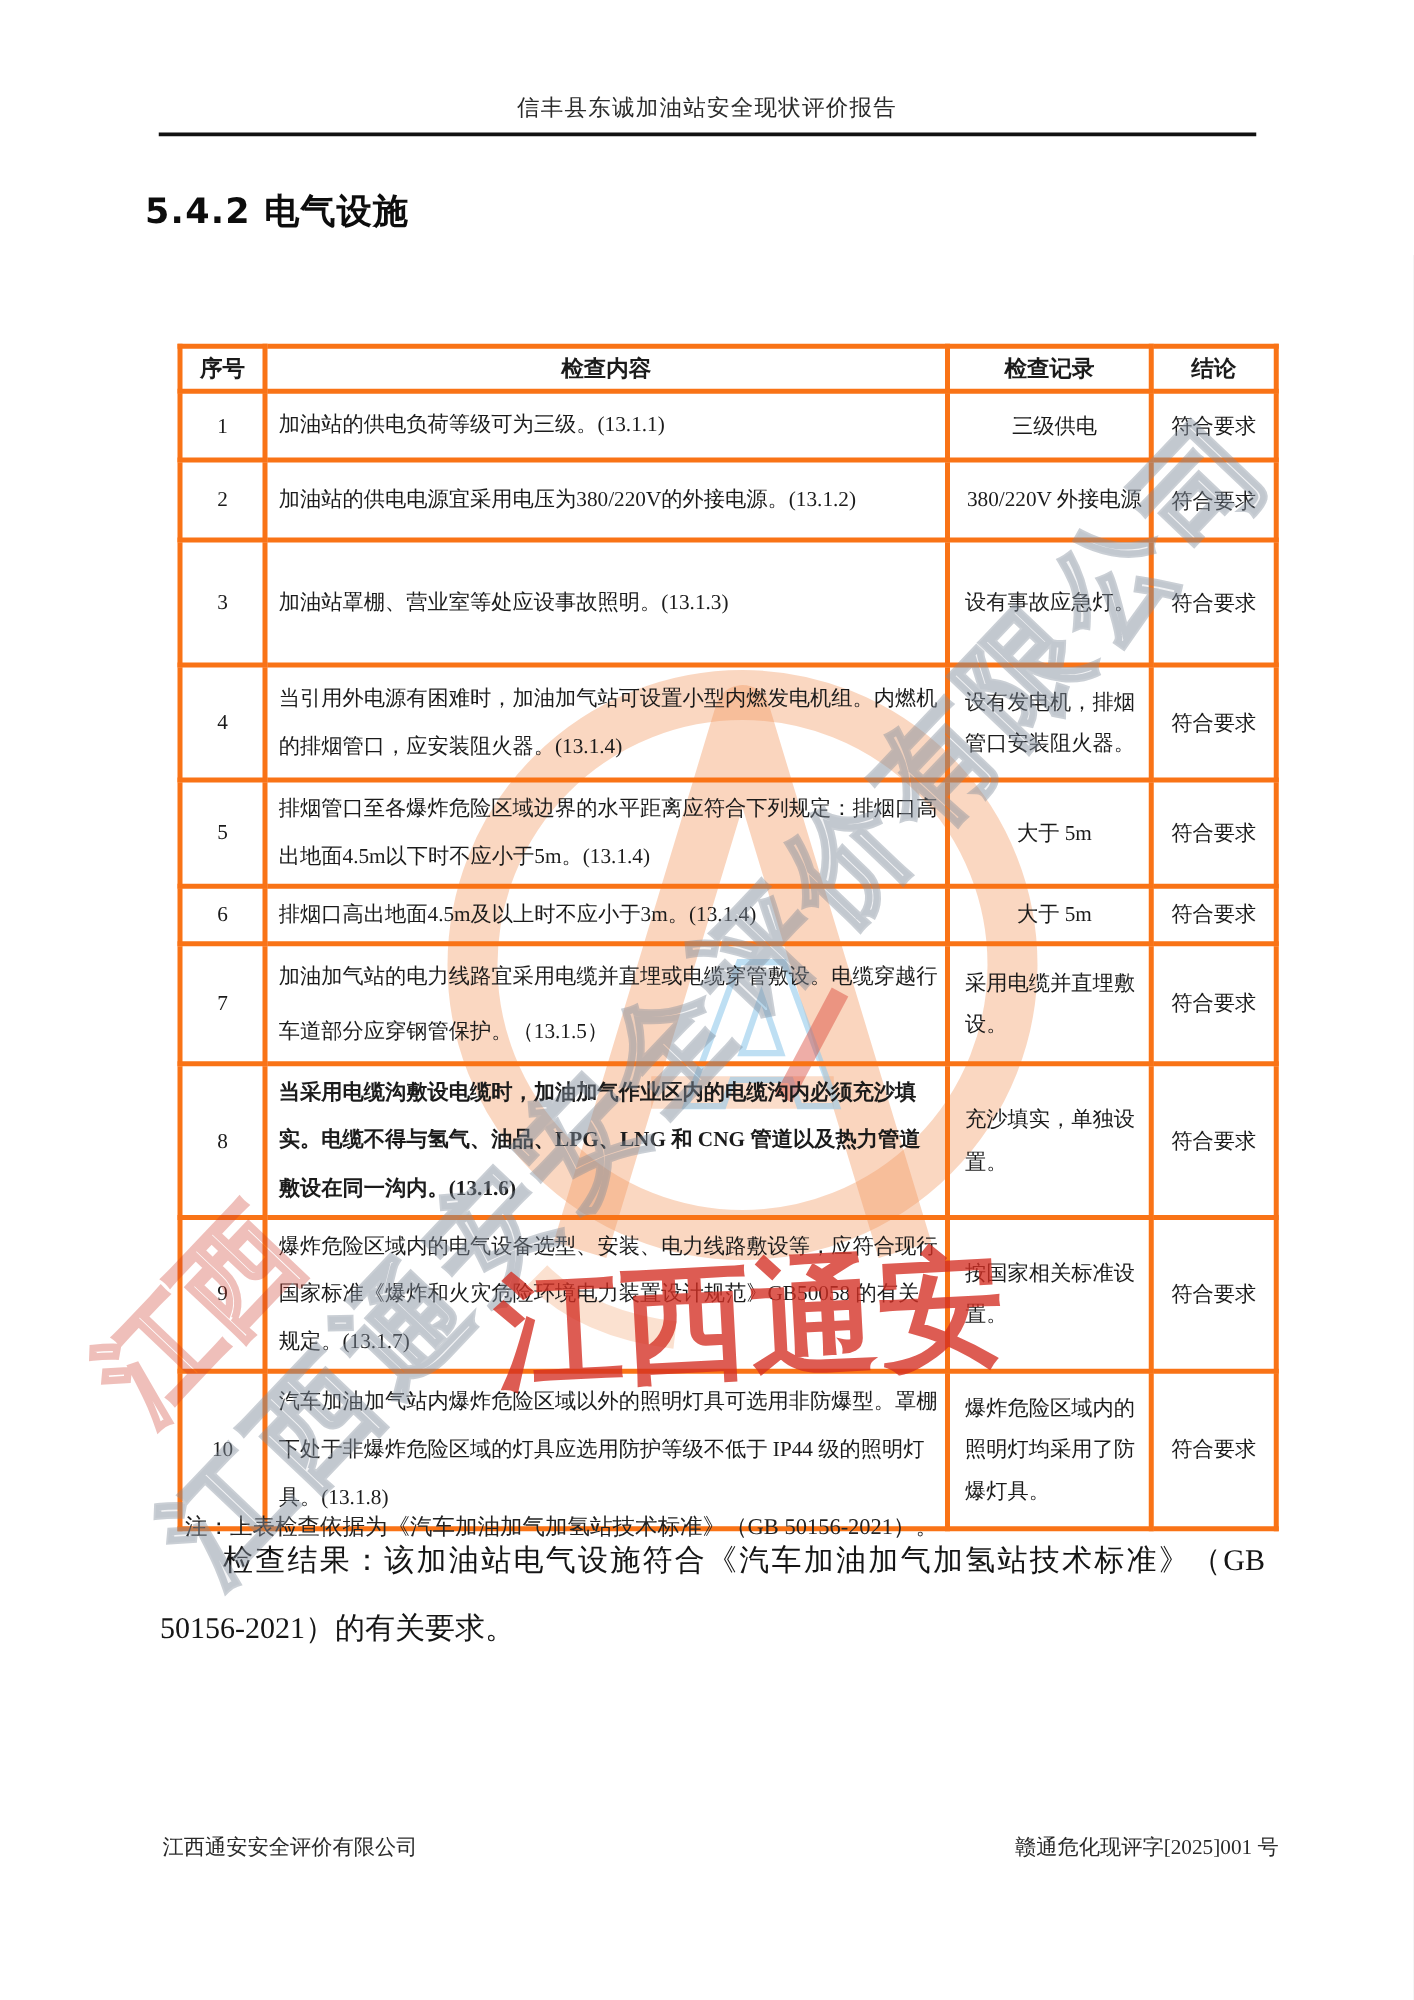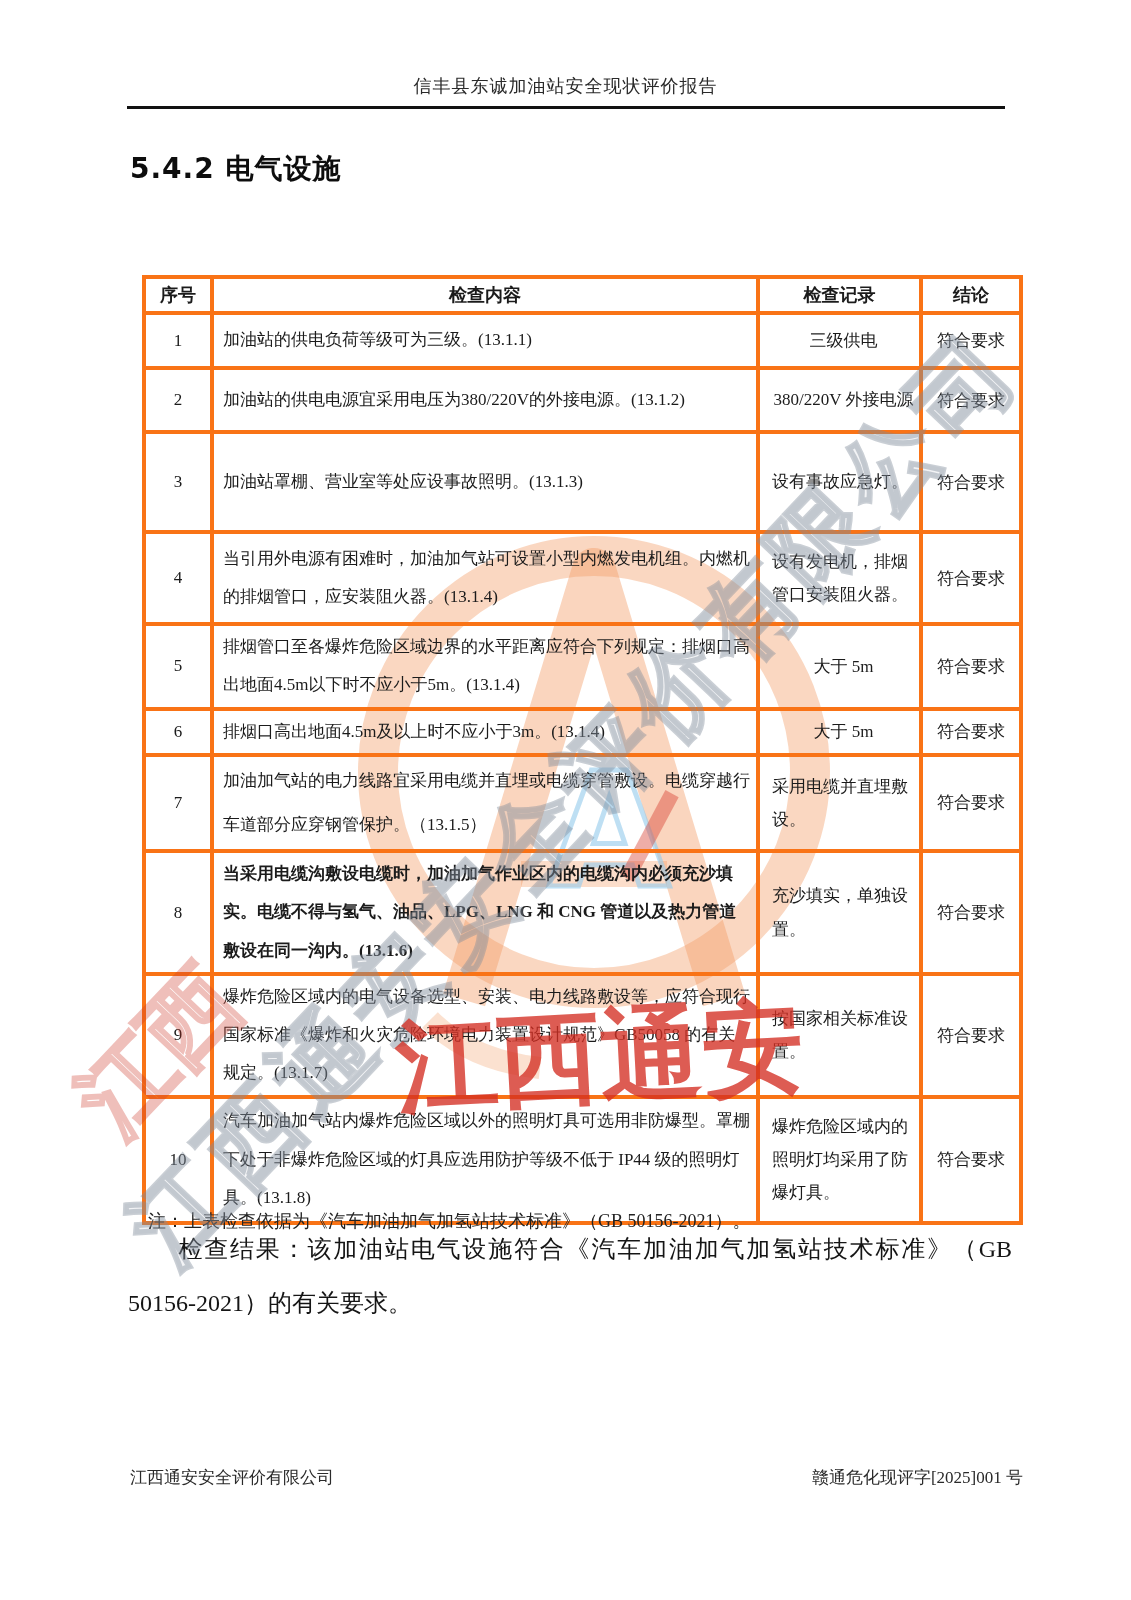--- a/index.html
+++ b/index.html
@@ -13,21 +13,21 @@
   .doc-header-title {
     position:absolute; top:74px; left:0; width:100%;
     text-align:center; font-size:18px; letter-spacing:1px; color:#2a2a2a;
   }
   .header-rule {
     position:absolute; top:106px; left:127px; width:878px; height:3px;
     background:#111;
   }
   
   .section-heading {
-    position:absolute; top:150px; left:130px;
+    position:absolute; top:150px; left:116px;
     font-family:"DejaVu Sans","Liberation Sans",sans-serif;
     font-weight:bold; font-size:28px; color:#0d0d0d; letter-spacing:1px;
   }
   .table-caption {
     position:absolute; top:231px; left:142px; width:877px; text-align:center;
     font-weight:bold; font-size:20px; color:#111; letter-spacing:1px;
   }
   
   table.check-table {
     position:absolute; top:275px; left:142px; width:877px;

